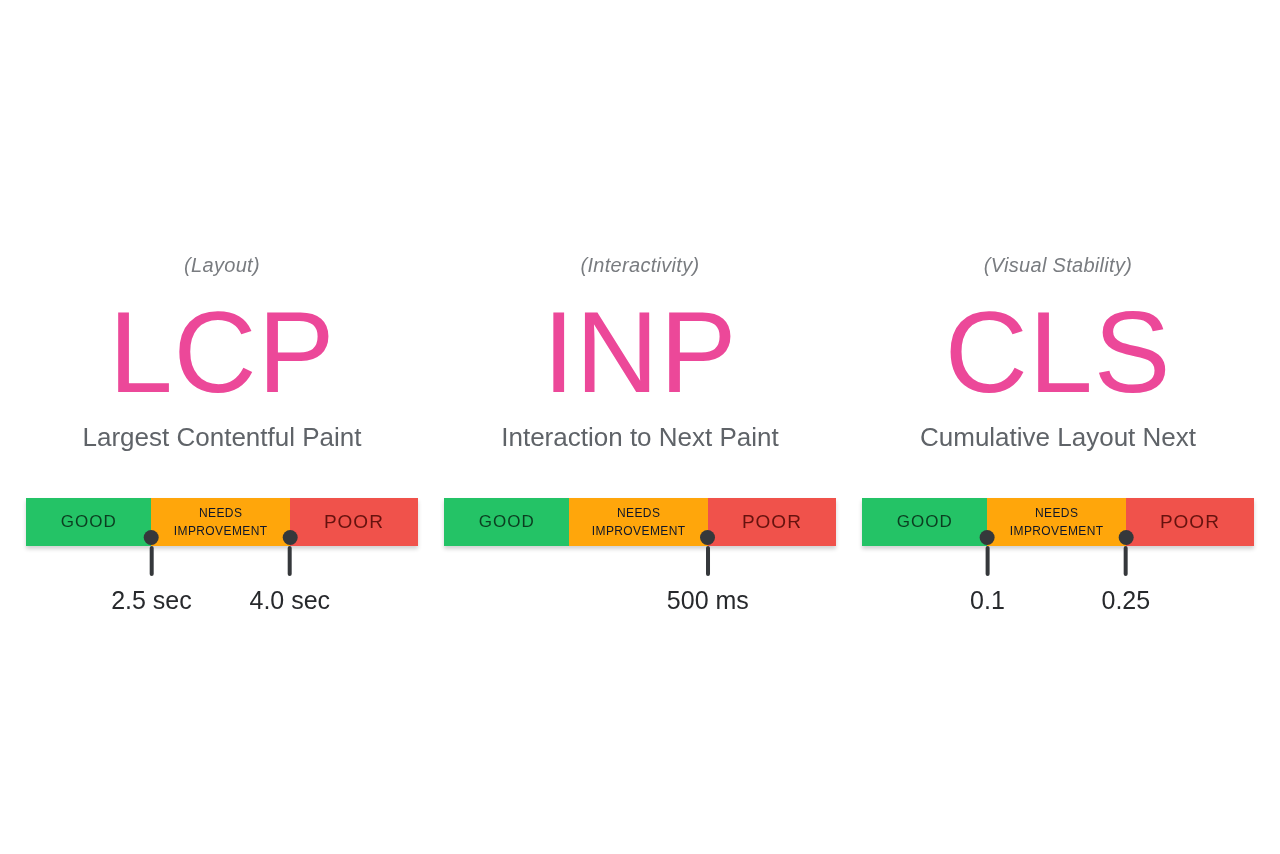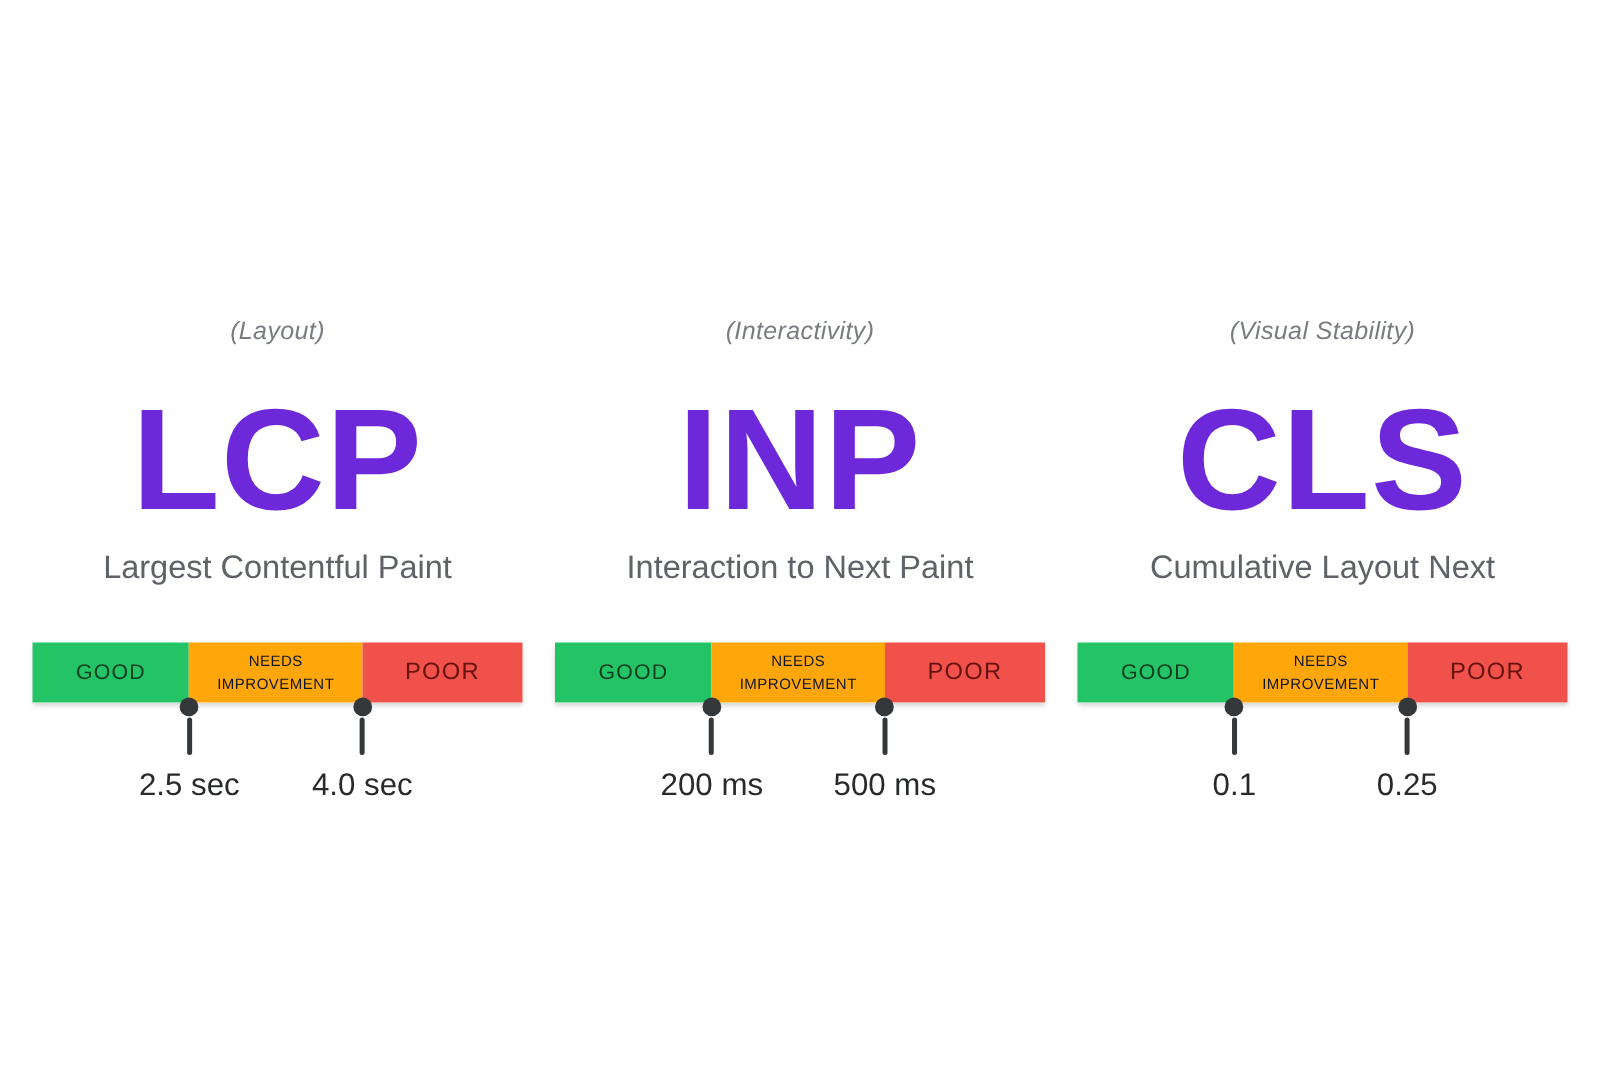--- a/index.html
+++ b/index.html
@@ -25,25 +25,25 @@
   .metric-type {
     font-size: 20px;
     line-height: 24px;
     font-style: italic;
     color: #797c80;
     letter-spacing: 0.3px;
     text-align: center;
   }
 
   .metric-acronym {
-    margin-top: 34px;
+    margin-top: 18px;
     font-size: 115px;
     line-height: 1;
-    font-weight: bold;
-    color: #6d28d9;
+    font-weight: normal;
+    color: #ec4899;
     letter-spacing: 1px;
     text-align: center;
   }
 
   .metric-subtitle {
     margin-top: 12px;
     font-size: 26px;
     line-height: 30px;
     color: #5f6368;
     text-align: center;
@@ -90,21 +90,21 @@
   .seg-poor {
     width: 32.7%;
     background: #f0524b;
     color: #66120e;
     font-size: 19px;
     letter-spacing: 1px;
   }
 
   .marker {
     position: absolute;
-    top: 52px;
+    top: 40px;
     transform: translateX(-50%);
     display: flex;
     flex-direction: column;
     align-items: center;
   }
   .marker-1 { left: 32%; }
   .marker-2 { left: 67.3%; }
 
   .marker-dot {
     width: 15px; height: 15px;
@@ -157,25 +157,20 @@
   <div class="metric-card">
     <div class="metric-type">(Interactivity)</div>
     <div class="metric-acronym">INP</div>
     <div class="metric-subtitle">Interaction to Next Paint</div>
     <div class="bar-wrap">
       <div class="rating-bar">
         <div class="seg seg-good">GOOD</div>
         <div class="seg seg-needs">NEEDS IMPROVEMENT</div>
         <div class="seg seg-poor">POOR</div>
       </div>
-      <div class="marker marker-1">
-        <div class="marker-dot"></div>
-        <div class="marker-stem"></div>
-        <div class="marker-value">200 ms</div>
-      </div>
       <div class="marker marker-2">
         <div class="marker-dot"></div>
         <div class="marker-stem"></div>
         <div class="marker-value">500 ms</div>
       </div>
     </div>
   </div>
 
   <div class="metric-card">
     <div class="metric-type">(Visual Stability)</div>

